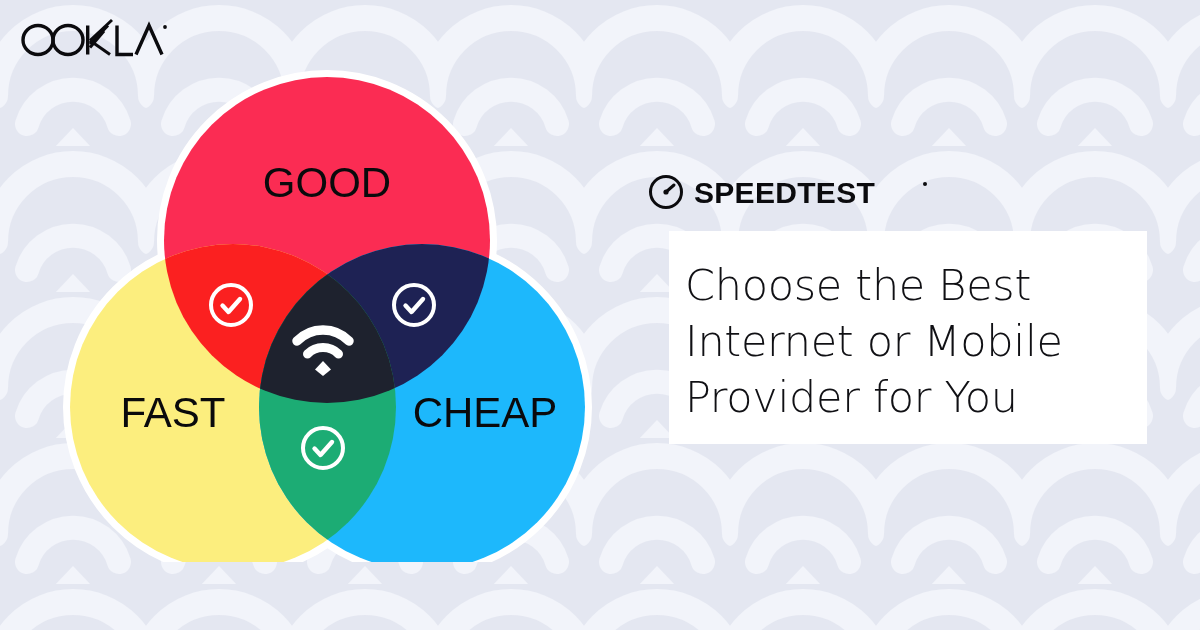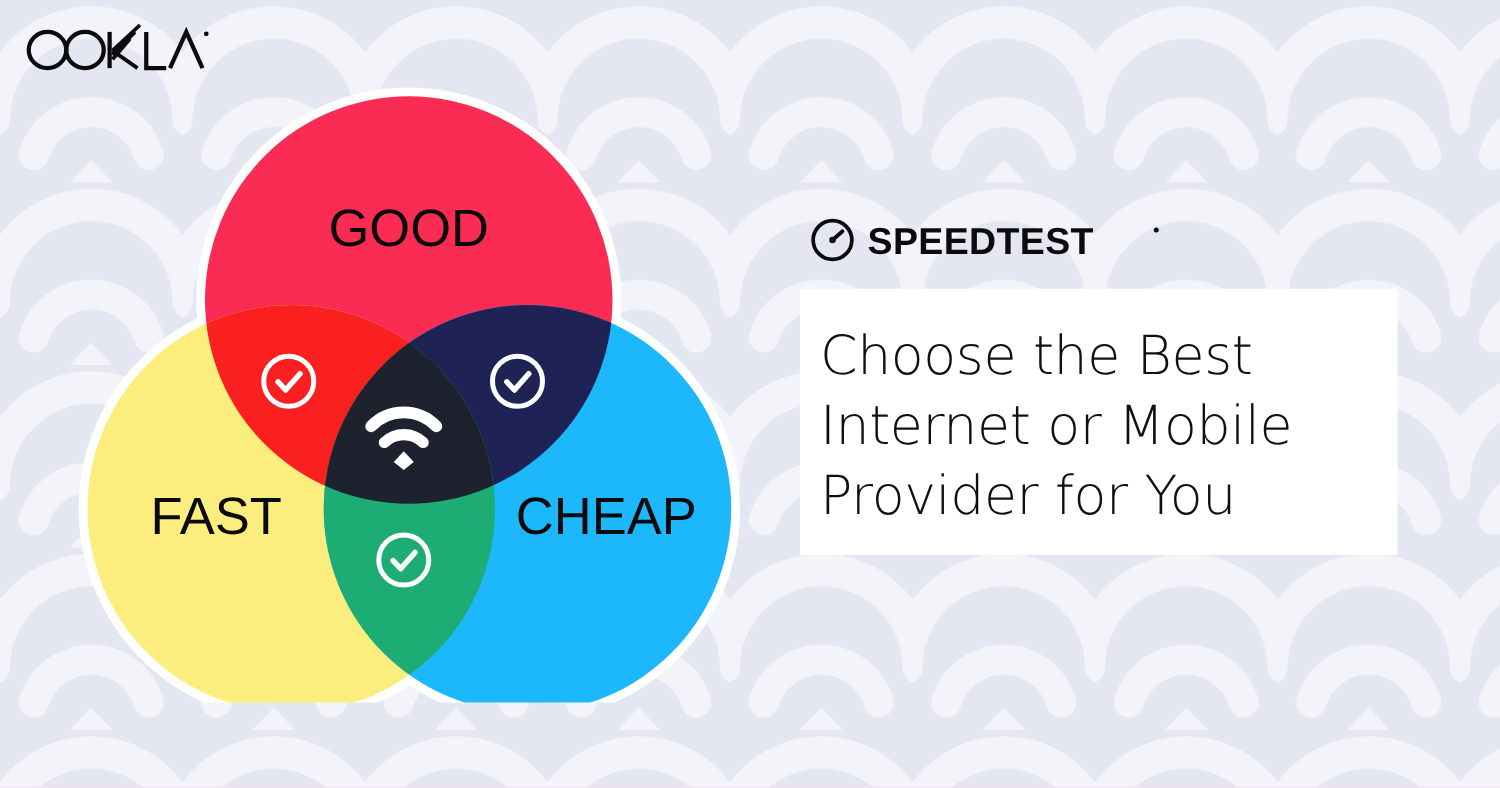--- a/index.html
+++ b/index.html
@@ -8,21 +8,21 @@
     width: 1200px;
     height: 630px;
     overflow: hidden;
     font-family: "Liberation Sans", sans-serif;
   }
 
   #stage {
     position: relative;
     width: 1200px;
     height: 630px;
-    background: #f9a8d4;
+    background: #fef9c3;
     overflow: hidden;
   }
 
   
   #bg-pattern {
     position: absolute;
     inset: 0;
     width: 1200px;
     height: 630px;
   }
@@ -49,21 +49,21 @@
   #speedtest-logo {
     position: absolute;
     left: 648px;
     top: 174px;
     width: 290px;
     height: 36px;
   }
 
   #headline-card {
     position: absolute;
-    left: 640px;
+    left: 669px;
     top: 231px;
     width: 478px;
     height: 213px;
     background: #FFFFFF;
     padding: 26px 34px 0 16px;
   }
 
   #headline {
     font-family: "DejaVu Sans", sans-serif;
     font-weight: 300;

